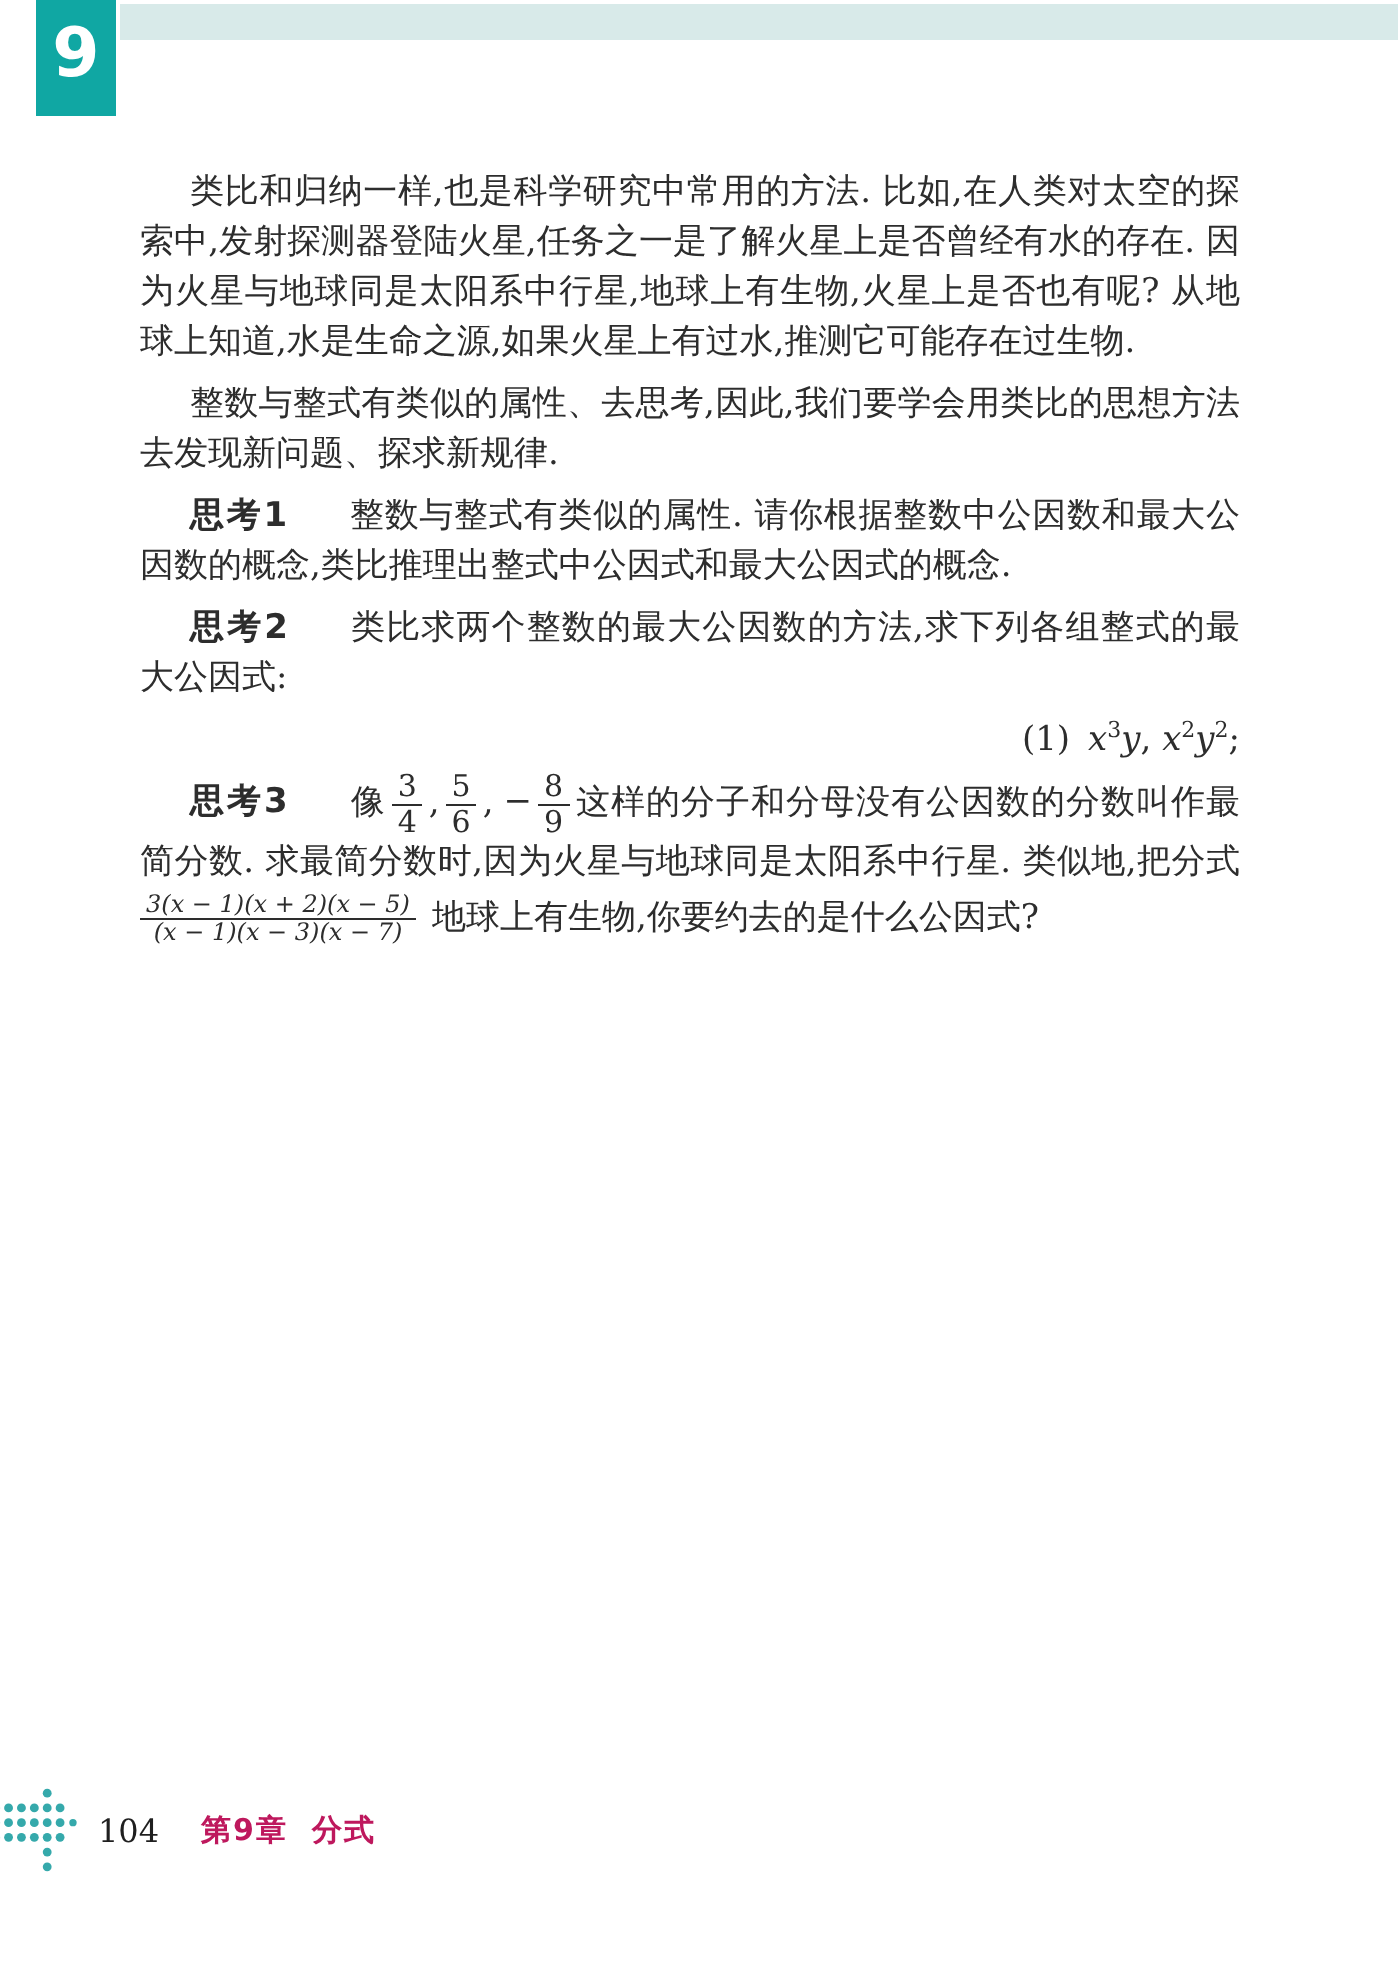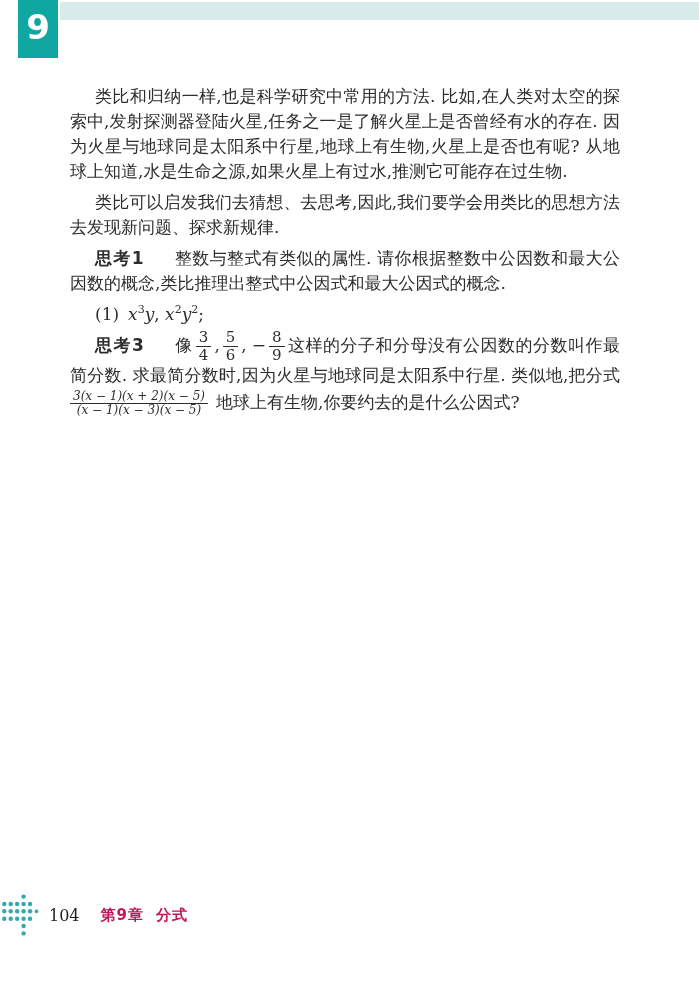--- a/index.html
+++ b/index.html
@@ -41,21 +41,21 @@
     font-size: 17px;
     line-height: 25px;
     text-align: justify;
     text-justify: inter-ideograph;
   }
   p.para { margin-bottom: 6px; }
   .indent { text-indent: 25px; }
   p.item {
     padding-left: 25px;
     margin-bottom: 2px;
-    text-align: left;
+    text-align: right;
   }
   .think-label {
     font-family: "DejaVu Sans", "Liberation Sans", sans-serif;
     font-weight: 700;
     letter-spacing: 1px;
     margin-right: 30px;
   }
   .marker { margin-right: 9px; }
   .var, .expr {
     font-style: italic;
@@ -112,40 +112,41 @@
 <div class="header-bar"></div>
 
 <div class="chapter-tab">
   <span class="num">9</span>
 </div>
 
 <div class="content">
 
   <p class="para indent">类比和归纳一样,也是科学研究中常用的方法. 比如,在人类对太空的探索中,发射探测器登陆火星,任务之一是了解火星上是否曾经有水的存在. 因为火星与地球同是太阳系中行星,地球上有生物,火星上是否也有呢? 从地球上知道,水是生命之源,如果火星上有过水,推测它可能存在过生物.</p>
 
-  <p class="para indent">类比可以启发我们去猜想、去思考,因此,我们要学会用类比的思想方法去发现新问题、探求新规律.</p>
+  <p class="para indent">整数与整式有类似的属性、去思考,因此,我们要学会用类比的思想方法去发现新问题、探求新规律.</p>
 
   <p class="para indent"><b class="think-label">思考1</b><span>整数与整式有类似的属性. 请你根据整数中公因数和最大公因数的概念,类比推理出整式中公因式和最大公因式的概念.</span></p>
 
+  <p class="para indent"><b class="think-label">思考2</b><span>类比求两个整数的最大公因数的方法,求下列各组整式的最大公因式:</span></p>
 
   <p class="para item"><span class="marker">(1)</span><span class="var">x</span><sup class="sup">3</sup><span class="var">y</span><span>, </span><span class="var">x</span><sup class="sup">2</sup><span class="var">y</span><sup class="sup">2</sup><span>;</span></p>
 
 
   <p class="para indent"><b class="think-label">思考3</b><span>像</span><span class="frac">
         <span class="fnum">3</span>
         <span class="fden">4</span>
       </span><span>,</span><span class="frac">
         <span class="fnum">5</span>
         <span class="fden">6</span>
       </span><span>,</span><span class="minus">−</span><span class="frac">
         <span class="fnum">8</span>
         <span class="fden">9</span>
       </span><span>这样的分子和分母没有公因数的分数叫作最简分数. 求最简分数时,因为火星与地球同是太阳系中行星. 类似地,把分式</span><span class="frac big">
         <span class="fnum expr">3(x − 1)(x + 2)(x − 5)</span>
-        <span class="fden expr">(x − 1)(x − 3)(x − 5)</span>
+        <span class="fden expr">(x − 1)(x − 3)(x − 7)</span>
       </span><span>地球上有生物,你要约去的是什么公因式?</span></p>
 
 </div>
 
 <div class="footer">
   <svg class="dots-svg" viewBox="0 0 50 46" xmlns="http://www.w3.org/2000/svg">
     <g fill="#35a9ab">
       <circle cx="30" cy="3" r="2.4"></circle>
       <circle cx="2" cy="11" r="2.4"></circle>
         <circle cx="9" cy="11" r="2.4"></circle>

